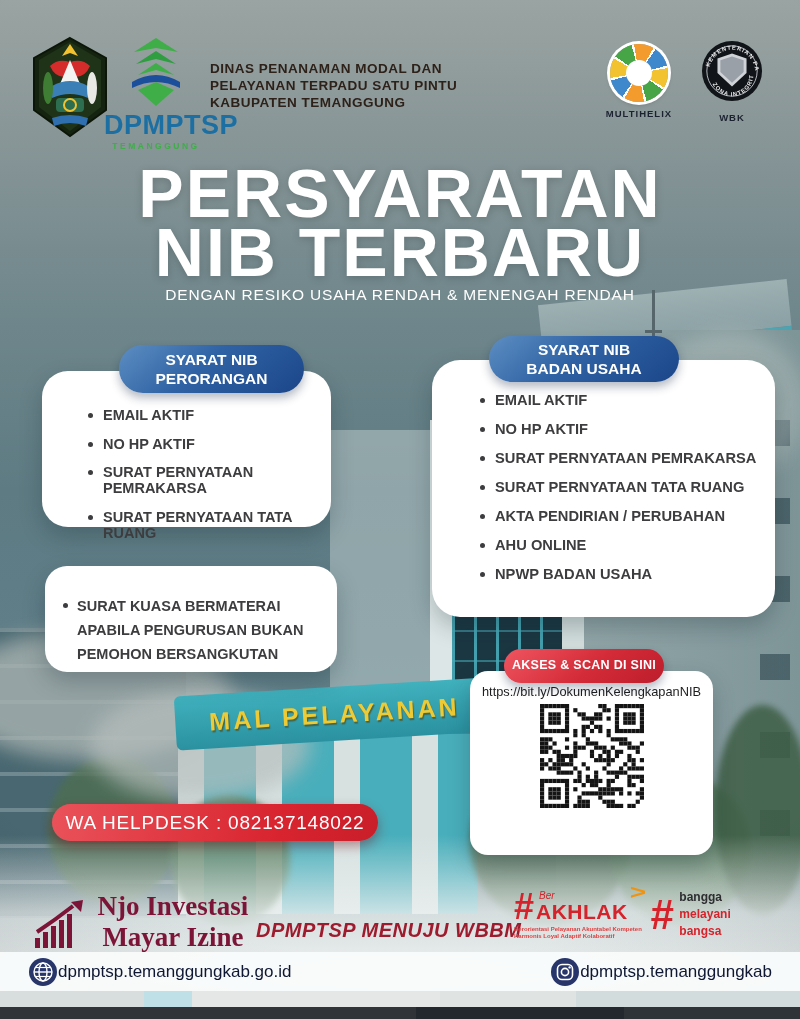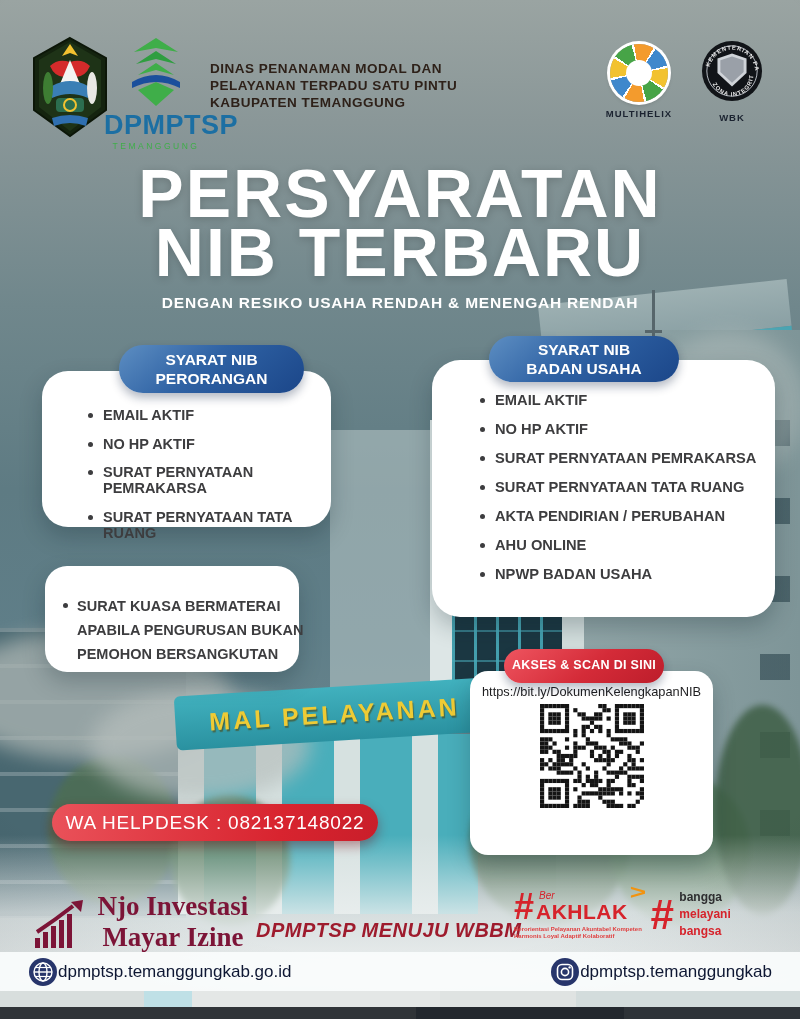--- a/index.html
+++ b/index.html
@@ -40,60 +40,60 @@
   .bottom-fade { left:0; top:835px; width:800px; height:172px; z-index:3;
     background:linear-gradient(180deg, rgba(236,240,240,0) 0%, rgba(236,240,240,.78) 45%, #edf0f0 85%, #e6eaea 100%); }
   .vignette { left:0; top:0; width:800px; height:1019px; z-index:3; pointer-events:none;
     background:radial-gradient(ellipse 120% 90% at 50% 40%, transparent 60%, rgba(20,35,40,.28) 100%); }
 
   
   .header { position:absolute; z-index:4; left:0; top:0; width:800px; height:150px; }
   .coa { position:absolute; left:30px; top:36px; }
   .dpm-logo { position:absolute; left:104px; top:38px; width:104px; text-align:center; }
   .dpm-name { font-size:27px; font-weight:bold; color:#1c6fa3; letter-spacing:.5px; margin-top:-2px; }
-  .dpm-region { font-size:8.5px; font-weight:normal; color:#3fae49; letter-spacing:2.5px; }
+  .dpm-region { font-size:8.5px; font-weight:bold; color:#3fae49; letter-spacing:2.5px; }
   .agency { position:absolute; left:210px; top:60px; font-size:13.5px; font-weight:bold; color:#2e2119; letter-spacing:.5px; line-height:17px; }
   .hbadge { position:absolute; text-align:center; }
   .hbadge .lbl { font-size:9.5px; font-weight:bold; color:#1b2330; letter-spacing:1px; margin-top:6px; }
   .mh { left:604px; top:44px; width:70px; }
   .mh-wheel { position:relative; width:58px; height:58px; margin:0 auto; border-radius:50%;
     background:conic-gradient(from -10deg,
       #f39b2d 0 40deg, #fff 40deg 45deg, #3f88cc 45deg 85deg, #fff 85deg 90deg,
       #f2c230 90deg 130deg, #fff 130deg 135deg, #47a447 135deg 175deg, #fff 175deg 180deg,
       #f39b2d 180deg 220deg, #fff 220deg 225deg, #3f88cc 225deg 265deg, #fff 265deg 270deg,
       #f2c230 270deg 310deg, #fff 310deg 315deg, #47a447 315deg 355deg, #fff 355deg 360deg);
     box-shadow:0 0 0 3px #fff, 0 2px 5px rgba(0,0,0,.3); }
   .mh-wheel::after { content:""; position:absolute; left:50%; top:50%; width:26px; height:26px; transform:translate(-50%,-50%);
     border-radius:50%; background:#fff; }
   .wbk { left:692px; top:40px; width:80px; }
 
   
   .title-block { position:absolute; z-index:4; left:0; top:164px; width:800px; text-align:center; color:#fff; }
   .title-line { font-size:68px; font-weight:bold; letter-spacing:2px; line-height:59px; text-shadow:0 2px 8px rgba(0,0,0,.18); }
-  .title-sub { margin-top:12px; font-size:15.5px; font-weight:bold; letter-spacing:.8px; }
+  .title-sub { margin-top:4px; font-size:15.5px; font-weight:normal; letter-spacing:.8px; }
 
   
   .card { position:absolute; z-index:5; background:#fff; border-radius:26px; box-shadow:0 10px 22px rgba(15,35,45,.25); }
   .pill { position:absolute; z-index:6; border-radius:26px; color:#fff; display:flex; flex-direction:column; align-items:center; justify-content:center;
     font-weight:bold; text-align:center; line-height:1.25; box-shadow:0 5px 10px rgba(10,25,60,.3); }
   .pill-blue { background:linear-gradient(140deg,#5d8ec2 0%,#2f62a4 45%,#1b4689 100%); }
   .pill-red { background:linear-gradient(140deg,#ef5560 0%,#d42b38 55%,#bd1d2b 100%); }
   .req-list { position:absolute; list-style:none; }
   .req-list li { display:flex; align-items:flex-start; font-weight:bold; color:#3d3d3f; }
   .req-list li::before { content:""; flex:0 0 auto; width:5px; height:5px; border-radius:50%; background:#3d3d3f; margin:6px 10px 0 0; }
 
   #card-perorangan { left:42px; top:371px; width:289px; height:156px; }
   #pill-perorangan { left:119px; top:345px; width:185px; height:48px; font-size:15.5px; }
   #list-perorangan { left:46px; top:36px; display:flex; flex-direction:column; gap:12.5px; font-size:14.5px; }
 
   #card-badan { left:432px; top:360px; width:343px; height:257px; border-radius:28px; }
   #pill-badan { left:489px; top:336px; width:190px; height:46px; font-size:15.5px; }
   #list-badan { left:48px; top:32px; display:flex; flex-direction:column; gap:13px; font-size:14.7px; }
 
-  #card-tambahan { left:45px; top:566px; width:254px; height:106px; border-radius:22px; }
+  #card-tambahan { left:45px; top:566px; width:292px; height:106px; border-radius:22px; }
   #pill-tambahan { left:94px; top:546px; width:164px; height:34px; font-size:14.5px; }
   #item-tambahan { position:absolute; left:18px; top:28px; width:258px; display:flex; font-weight:bold; color:#3d3d3f; font-size:14.5px; line-height:24px; }
   #item-tambahan::before { content:""; flex:0 0 auto; width:5px; height:5px; border-radius:50%; background:#3d3d3f; margin:9px 9px 0 0; }
 
   #card-qr { left:470px; top:671px; width:243px; height:184px; border-radius:18px; text-align:center; }
   #pill-qr { left:504px; top:649px; width:160px; height:34px; font-size:12.5px; letter-spacing:.3px; }
   .qr-url { position:absolute; left:0; top:13px; width:100%; font-size:12.8px; color:#1d1d1f; }
   .qr-box { position:absolute; left:50%; top:33px; transform:translateX(-50%); width:104px; height:104px; }
   .qr-caption { position:absolute; left:0; top:145px; width:100%; font-size:13.5px; color:#1d1d1f; }
 

